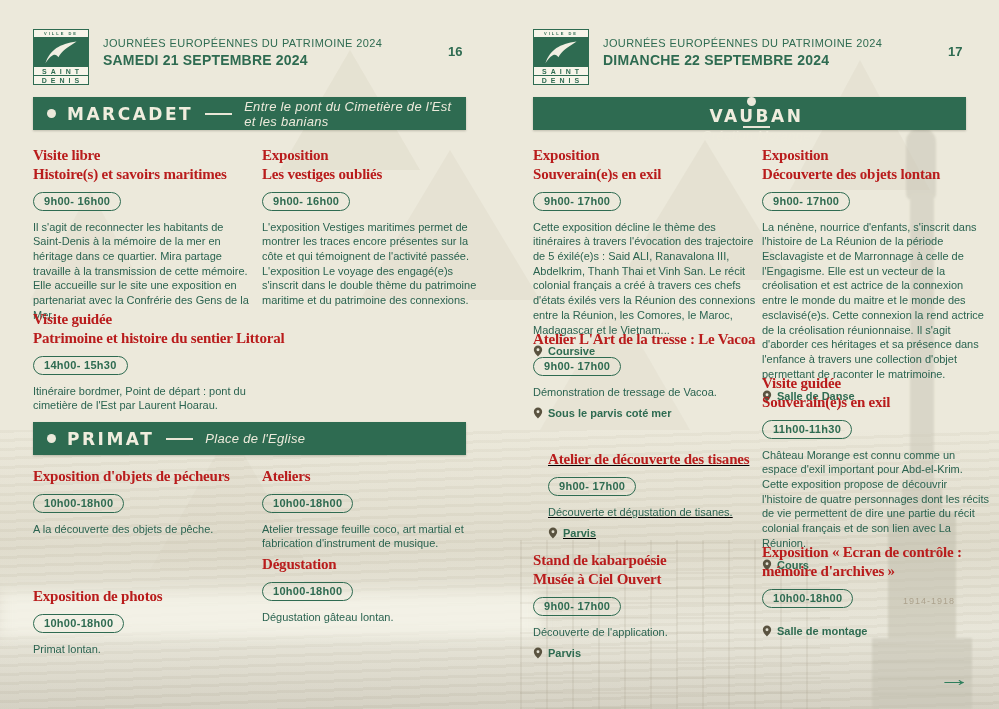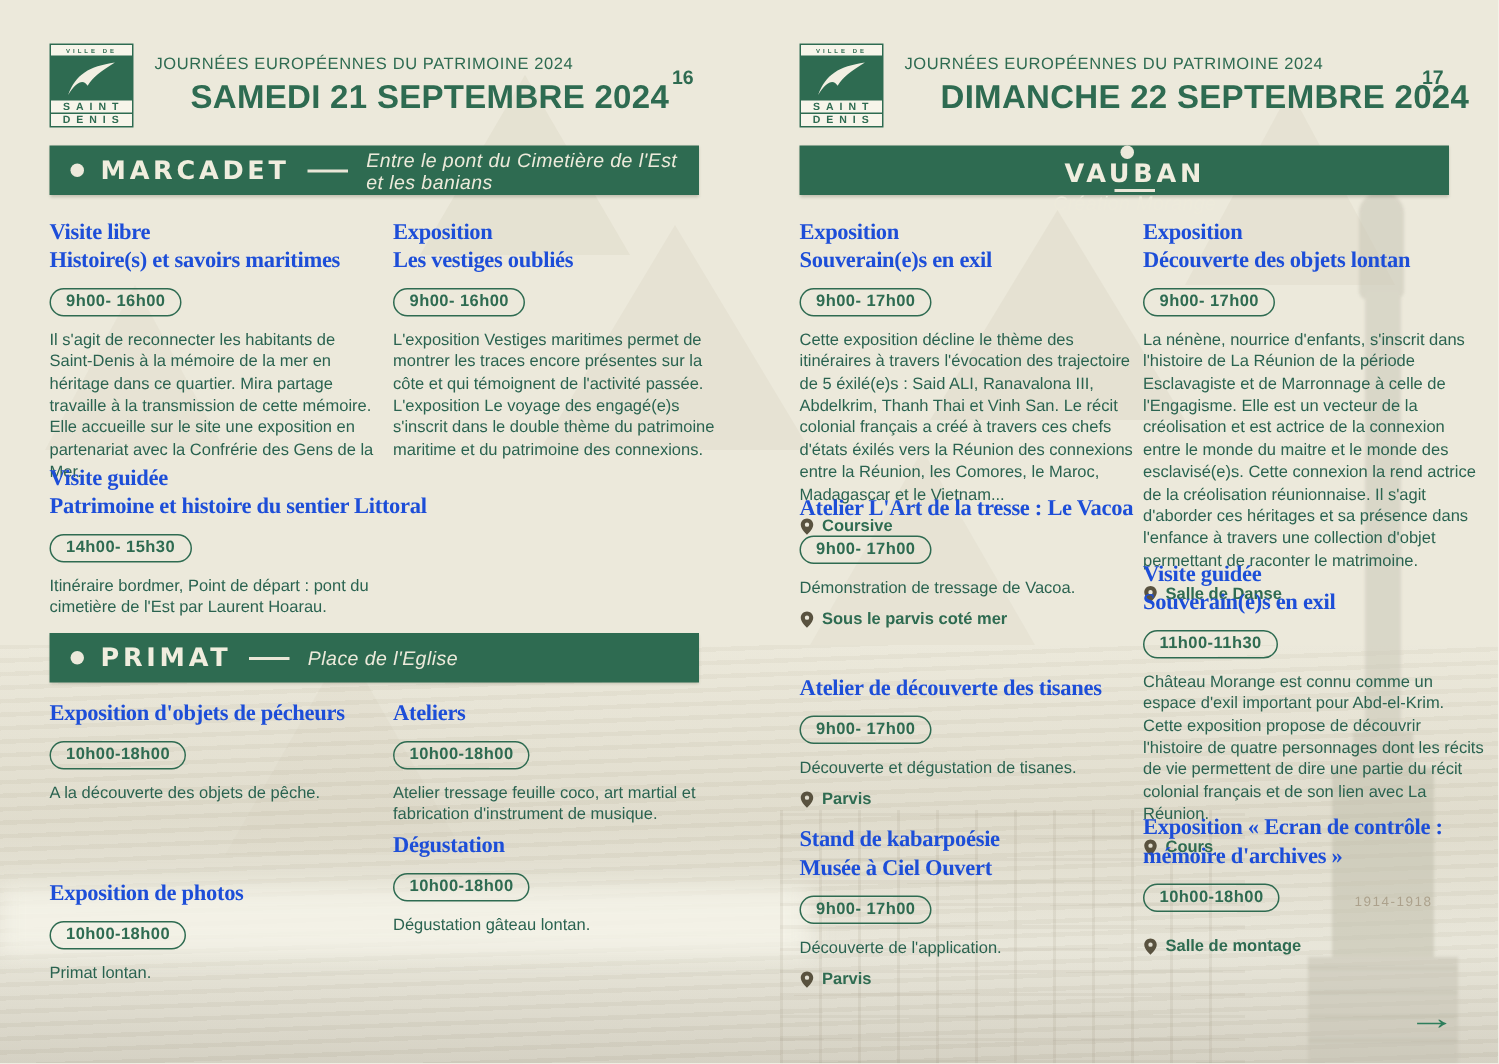--- a/index.html
+++ b/index.html
@@ -37,38 +37,38 @@
 
   
   .header{position:absolute;left:33px;top:29px;display:flex;align-items:flex-start;}
   .logo{width:56px;height:56px;display:flex;flex-direction:column;background:#f7f5ea;border:1px solid #2e6b51;box-sizing:border-box;}
   .logo .villede{font-size:4px;font-weight:bold;letter-spacing:2px;color:#2e6b51;text-align:center;padding:1px 0;border-bottom:1px solid #2e6b51;}
   .logo .mark{flex:1;background:#2e6b51;display:flex;align-items:center;justify-content:center;}
   .logo .mark svg{width:40px;height:26px;}
   .logo .ln{font-size:7px;font-weight:bold;letter-spacing:4px;color:#2e6b51;text-align:center;padding:1px 0 0 3px;border-top:1px solid #2e6b51;}
   .header .htxt{margin-left:14px;padding-top:8px;color:#2e6b51;}
   .header .event{font-size:11px;letter-spacing:.4px;font-weight:500;}
-  .header .hdate{font-size:22px;font-weight:bold;letter-spacing:.2px;margin-top:3px;margin-left:24px;}
+  .header .hdate{font-size:14px;font-weight:bold;letter-spacing:.2px;margin-top:3px;}
   .pagenum{position:absolute;left:448px;top:44px;font-size:13px;font-weight:bold;color:#2e6b51;}
 
   
   .banner{
     position:absolute;left:33px;width:433px;height:33px;background:#2e6b51;
     display:flex;align-items:center;padding:0 0 0 14px;box-sizing:border-box;
     box-shadow:0 1px 2px rgba(60,60,40,.25);
   }
   .banner .dot{width:9px;height:9px;border-radius:50%;background:#ece9db;margin-right:11px;flex:none;}
   .banner .bname{font-family:"DejaVu Sans", sans-serif;font-size:17px;font-weight:bold;letter-spacing:2.5px;color:#f0edde;}
   .banner .bdash{width:27px;height:2px;background:#e9e6d7;margin:0 12px;flex:none;}
   .banner .bplace{font-size:13px;font-style:italic;color:#edeadb;letter-spacing:.3px;}
 
   
   .block{position:absolute;}
   .btitle{
-    font-family:"Liberation Serif", serif;font-weight:bold;color:#1d4ed8;
+    font-family:"Liberation Serif", serif;font-weight:bold;color:#b91c1c;
     font-size:15px;line-height:1.25;letter-spacing:-.2px;margin:0 0 7px 0;
   }
   .btitle div{margin:0;}
   .pill{
     display:inline-block;border:1.6px solid #2e6b51;border-radius:11px;
     color:#2e6b51;font-weight:bold;font-size:11px;letter-spacing:.3px;
     padding:2px 10px 3px 10px;margin:0 0 9px 0;background:transparent;
   }
   .bbody{font-size:11px;line-height:1.34;color:#2a6350;white-space:pre-line;}
   .bloc{display:flex;align-items:center;gap:5px;margin-top:8px;color:#2e6b51;font-weight:bold;font-size:11px;}
@@ -252,21 +252,21 @@
       <div class="bloc">
         <span class="pin">
             <svg viewBox="0 0 24 28">
               <path d="M12 1C6.5 1 2 5.5 2 11c0 7.4 10 16 10 16s10-8.6 10-16c0-5.5-4.5-10-10-10zm0 13.5A3.5 3.5 0 1 1 12 7.5a3.5 3.5 0 0 1 0 7z"></path>
             </svg>
           </span>
         <span>Sous le parvis coté mer</span>
       </div>
     </div>
 
-    <div class="block" style="left:33px;top:450px;width:230px;">
+    <div class="block" style="left:48px;top:450px;width:230px;text-decoration:underline;">
       <div class="btitle">
           <div>Atelier de découverte des tisanes</div>
         </div>
       <div class="pill">9h00- 17h00</div>
       <div class="bbody">Découverte et dégustation de tisanes.</div>
       <div class="bloc">
         <span class="pin">
             <svg viewBox="0 0 24 28">
               <path d="M12 1C6.5 1 2 5.5 2 11c0 7.4 10 16 10 16s10-8.6 10-16c0-5.5-4.5-10-10-10zm0 13.5A3.5 3.5 0 1 1 12 7.5a3.5 3.5 0 0 1 0 7z"></path>
             </svg>

